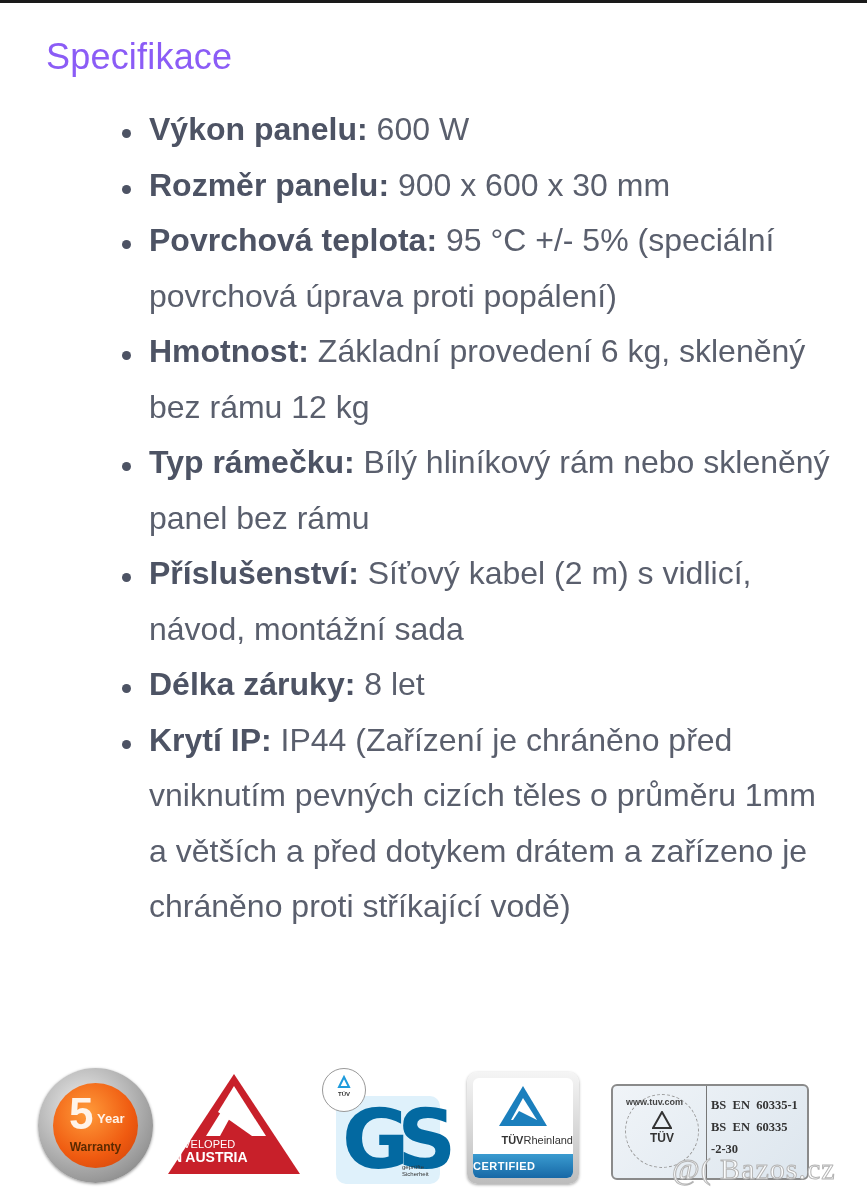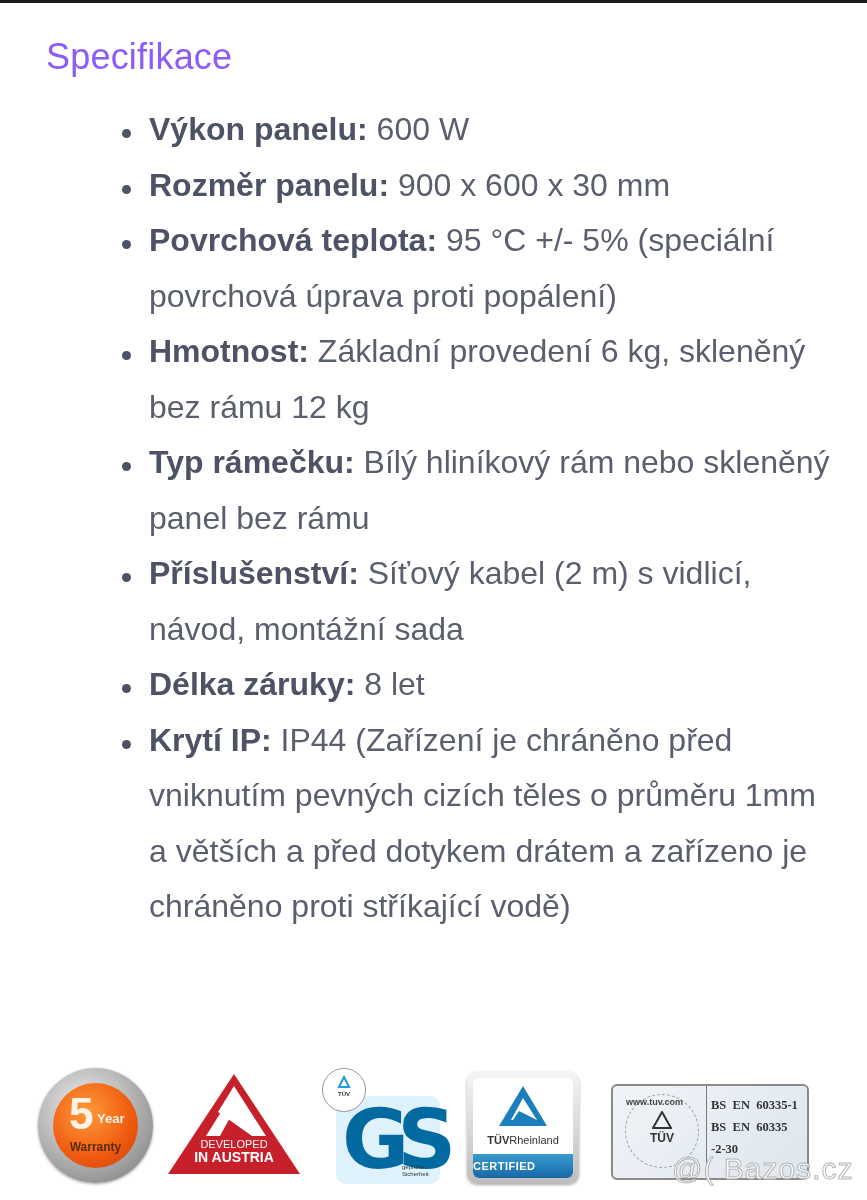--- a/index.html
+++ b/index.html
@@ -35,54 +35,54 @@
     background: radial-gradient(circle at 40% 35%, #f0f0f0, #9a9a9a 70%, #6e6e6e);
     box-shadow: 0 1px 3px rgba(0,0,0,.4); }
   .warranty .inner { position: absolute; left: 15px; top: 15px; width: 85px; height: 85px; border-radius: 50%;
     background: radial-gradient(circle at 40% 35%, #ff9b3a, #ef5a10 60%, #c8400a); text-align: center; color: #fff; }
   .warranty .num { position: absolute; left: 16px; top: 6px; font-size: 44px; font-weight: 700; color: #fff3e8; }
   .warranty .yr { position: absolute; left: 44px; top: 28px; font-size: 13px; font-weight: 700; color: #fff3e8; }
   .warranty .wt { position: absolute; left: 0; width: 85px; top: 57px; font-size: 12px; font-weight: 700; color: #5a2a00; }
 
   
   .austria { left: 168px; top: 14px; width: 132px; height: 100px; }
-  .austria .text { position: absolute; left: 0; top: 64px; width: 132px; text-align: center; color: #fff;
+  .austria .text { position: absolute; left: 0; top: 64px; width: 132px; color: #fff;
     font-size: 11px; line-height: 13px; font-weight: 400; }
   .austria .text b { font-size: 14px; }
 
   
   .gs { left: 318px; top: 8px; width: 128px; height: 118px; }
   .gs .tuvcirc { position: absolute; left: 4px; top: 0; width: 42px; height: 42px; border-radius: 50%;
     border: 1px solid #999; background: #fff; font-size: 6px; text-align: center; color: #333; }
   .gs .tuvcirc span { position: absolute; left: 0; top: 22px; width: 42px; font-weight: 700; }
   .gs .box { position: absolute; left: 18px; top: 28px; width: 104px; height: 88px; border-radius: 10px;
     background: #dff1fb; }
   .gs .g { position: absolute; left: 6px; top: -4px; font-size: 82px; font-weight: 900; color: #0369a1; font-family: "DejaVu Sans", sans-serif; letter-spacing: -12px; }
   .gs .small { position: absolute; left: 66px; top: 68px; font-size: 6px; line-height: 7px; color: #333; }
 
   
   .tuvr { left: 467px; top: 12px; width: 112px; height: 112px; border-radius: 10px;
     background: linear-gradient(#f5f5f5, #bdbdbd); box-shadow: 0 1px 3px rgba(0,0,0,.35); }
   .tuvr .inner { position: absolute; left: 6px; top: 6px; width: 100px; height: 100px; border-radius: 6px; background: #fff; overflow: hidden; }
-  .tuvr .name { position: absolute; left: 0; top: 56px; width: 100px; text-align: center; font-size: 11px; color: #333; }
+  .tuvr .name { position: absolute; left: 0; top: 56px; width: 100px; text-align: right; font-size: 11px; color: #333; }
   .tuvr .name b { font-weight: 700; }
   .tuvr .cert { position: absolute; left: 0; top: 76px; width: 100px; height: 24px; background: linear-gradient(#3a9bd0, #1768a6);
     color: #fff; text-align: left; font-size: 11px; line-height: 24px; font-weight: 700; letter-spacing: .5px; }
 
   
   .bsen { left: 611px; top: 24px; width: 194px; height: 92px; border: 2px solid #8a8a8a; border-radius: 6px;
     background: linear-gradient(135deg, #f0f4f8, #dde6ee); }
   .bsen .divider { position: absolute; left: 93px; top: 0; width: 1px; height: 92px; background: #777; }
   .bsen .seal { position: absolute; left: 12px; top: 8px; width: 72px; height: 72px; border-radius: 50%; border: 1px dashed #999; }
   .bsen .seal .u { position: absolute; left: 0; top: 2px; width: 72px; text-align: left; font-size: 9px; font-weight: 700; color: #444; }
   .bsen .seal .t { position: absolute; left: 0; top: 36px; width: 72px; text-align: center; font-size: 12px; font-weight: 700; color: #333; }
   .bsen .std { position: absolute; left: 98px; top: 8px; font-family: "Liberation Serif", serif; font-weight: 700; font-size: 12.5px; line-height: 22px; color: #333; white-space: pre; }
 
   .watermark { position: absolute; left: 672px; top: 1152px; font-size: 30px; color: rgba(255,255,255,.85);
-    -webkit-text-stroke: 1px #b4b4b4; font-family: Liberation Sans, sans-serif; letter-spacing: 1px; }
+    -webkit-text-stroke: 1px #b4b4b4; font-family: Liberation Serif, serif; letter-spacing: 1px; }
 </style>
 </head>
 <body>
 
 <div class="topbar"></div>
 
 <h1>Specifikace</h1>
 
 <ul class="specs">
   <li><span class="lbl">Výkon panelu:</span><span class="val"> 600 W</span></li>

